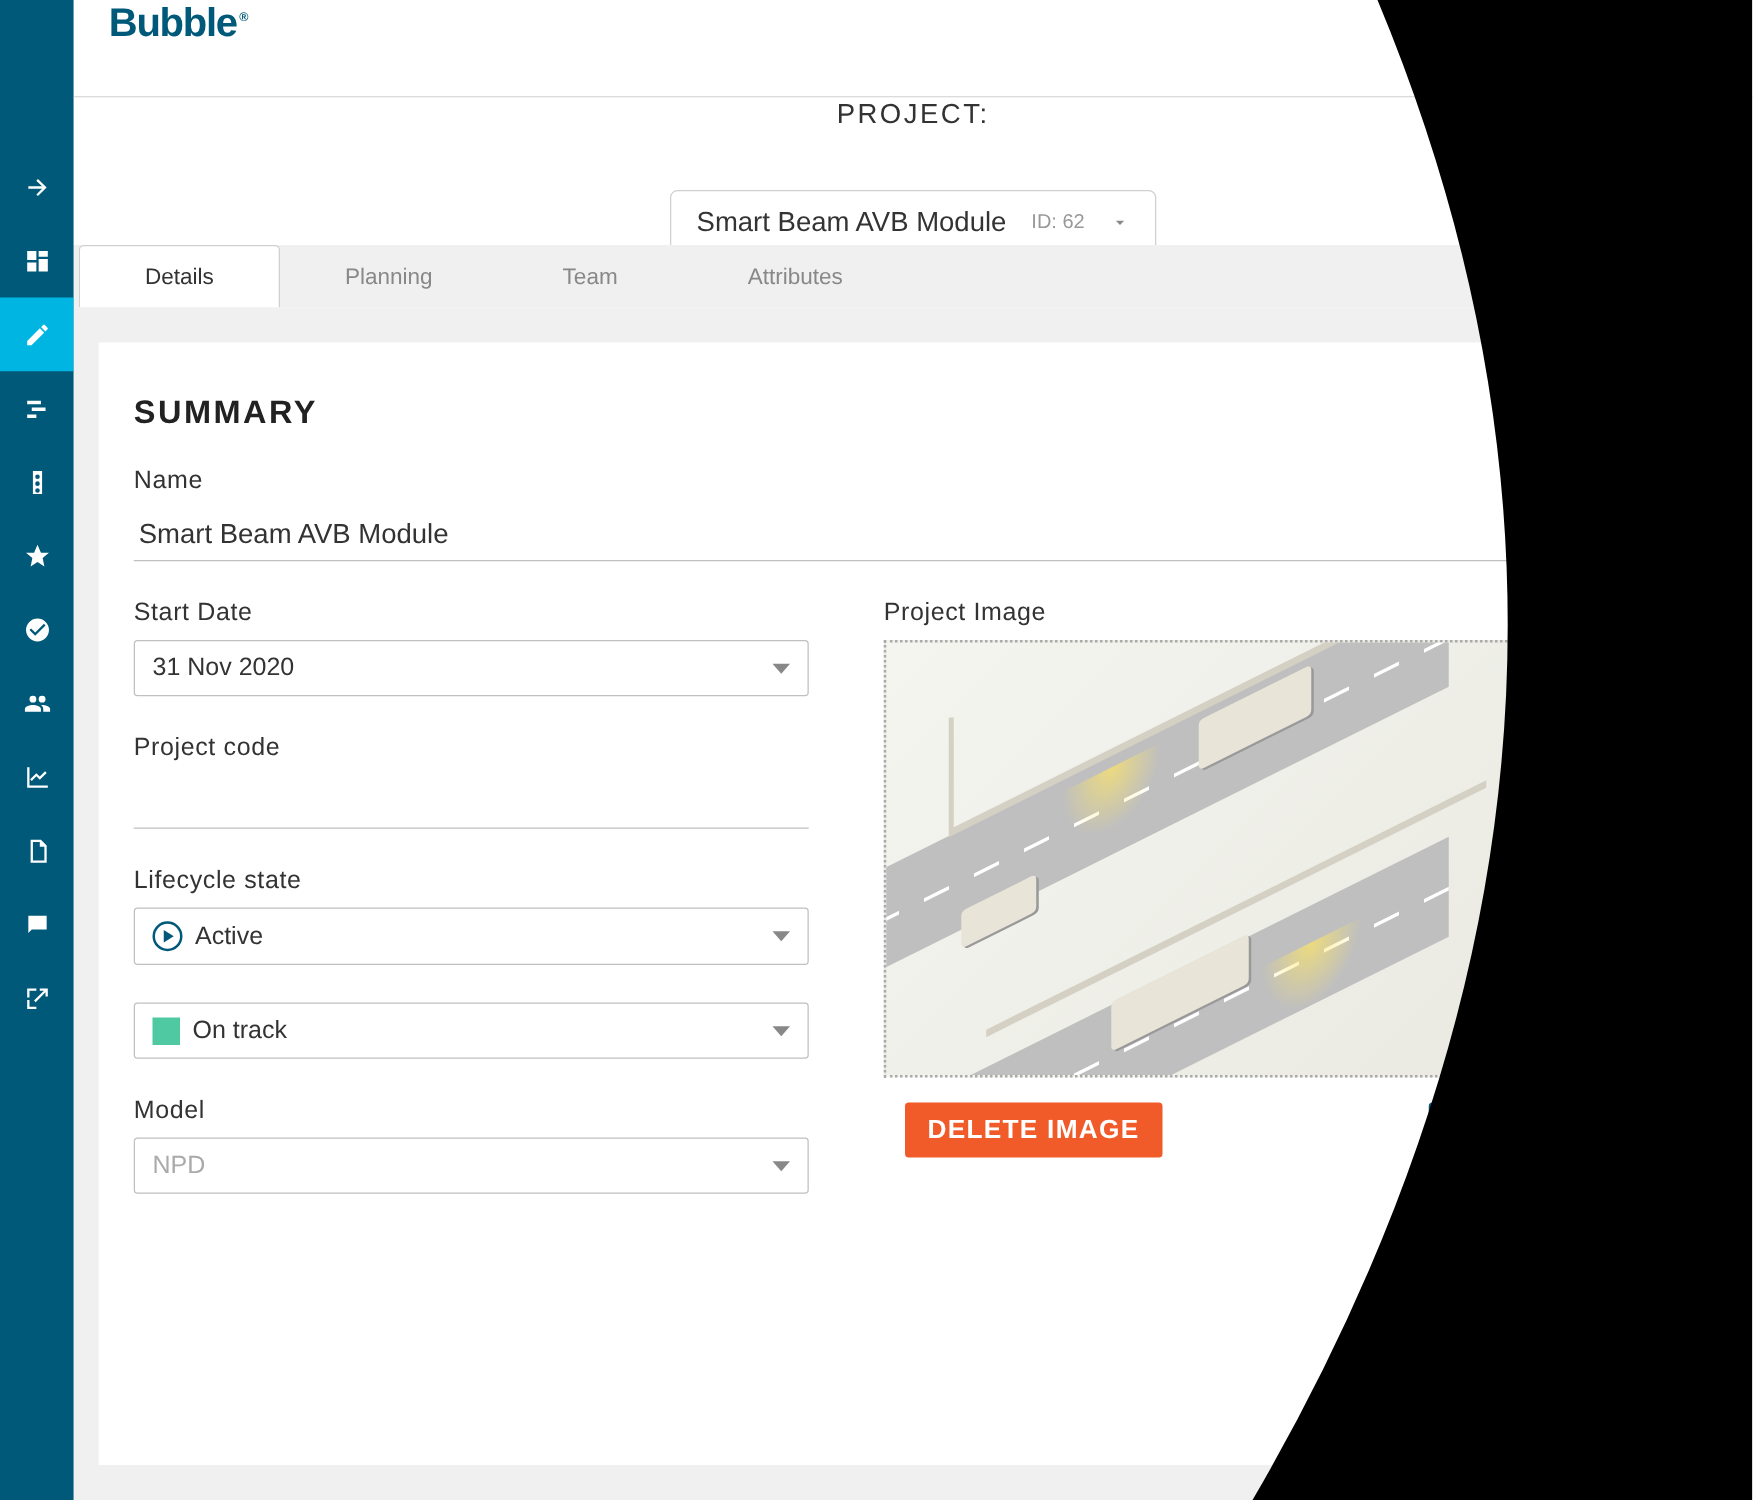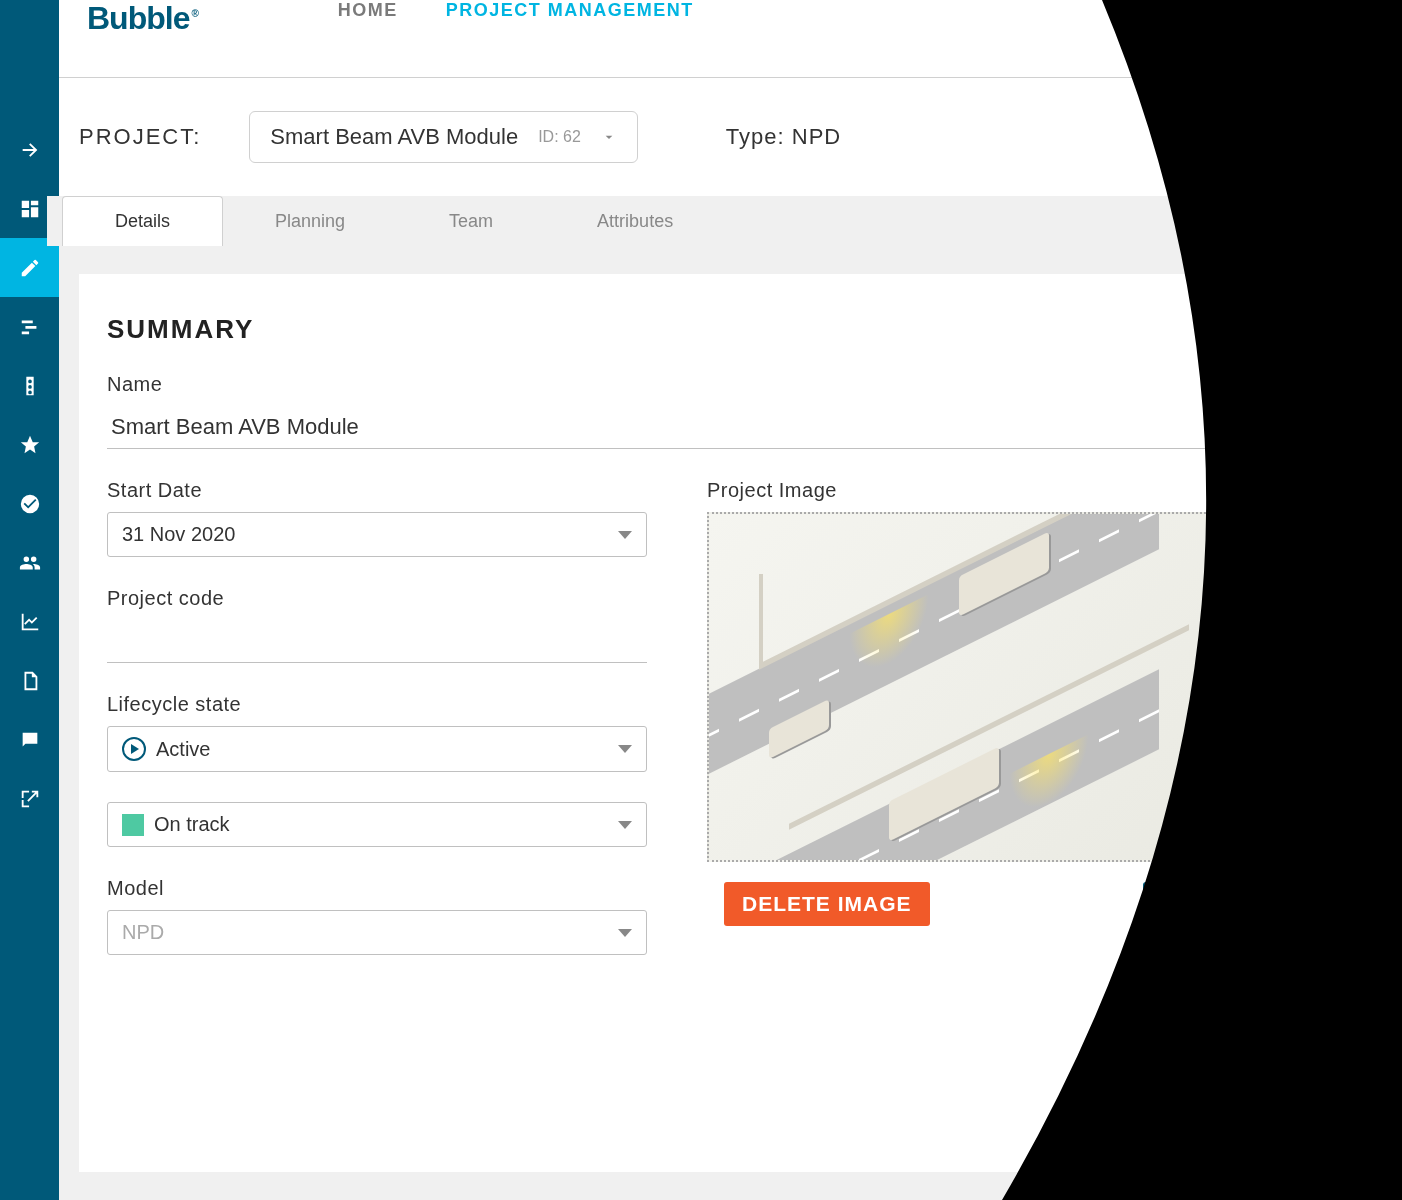--- a/index.html
+++ b/index.html
@@ -16,30 +16,30 @@
 .logo { font-size: 32px; font-weight: 700; color: #005979; letter-spacing: -1px; }
 .logo::after { content: '®'; font-size: 10px; vertical-align: super; margin-left: 2px; }
 .nav { display: flex; gap: 48px; margin-left: 140px; }
 .nav-item { font-size: 18px; font-weight: 600; letter-spacing: 1.5px; color: #7a7a7a; cursor: pointer; }
 .nav-item.active { color: #00b5e2; }
 .user-area { margin-left: auto; display: flex; align-items: center; gap: 16px; }
 .avatar { width: 46px; height: 46px; border-radius: 50%; background: linear-gradient(135deg, #c9a574, #8b6f47); border: 2px solid #e0e0e0; }
 .user-name { font-size: 18px; color: #555; }
 
 
-.project-header { position: absolute; left: 59px; top: 78px; right: 0; height: 118px; background: #fff; display: flex; align-items: center; padding: 0 20px; gap: 48px; }
+.project-header { position: absolute; left: 59px; top: 78px; right: 0; height: 118px; background: #fff; display: flex; align-items: center; padding: 0 36px; gap: 48px; flex-direction: column; }
 .project-label { font-size: 22px; letter-spacing: 2px; color: #333; }
 .project-select { display: flex; align-items: center; border: 1px solid #d0d0d0; border-radius: 6px; padding: 12px 20px; gap: 20px; cursor: pointer; }
 .project-name { font-size: 22px; color: #333; }
 .project-id { font-size: 16px; color: #999; }
 .chevron { width: 16px; height: 16px; }
 .project-type { font-size: 22px; color: #333; margin-left: 40px; letter-spacing: 1px; }
 
 
-.tabs-bar { position: absolute; left: 47px; top: 196px; right: 0; height: 50px; background: #f0f0f0; display: flex; align-items: flex-end; padding-left: 15px; }
+.tabs-bar { position: absolute; left: 59px; top: 196px; right: 0; height: 50px; background: #f0f0f0; display: flex; align-items: flex-end; padding-left: 4px; }
 .tab { padding: 14px 52px; font-size: 18px; color: #888; cursor: pointer; background: transparent; border: none; }
 .tab.active { background: #fff; color: #333; border: 1px solid #d0d0d0; border-bottom: none; border-radius: 4px 4px 0 0; }
 
 
 .content { position: absolute; left: 59px; top: 246px; right: 0; bottom: 0; background: #f0f0f0; padding: 28px 20px; }
 .panel { background: #fff; padding: 40px 28px; height: 100%; }
 .summary-title { font-size: 26px; font-weight: 600; letter-spacing: 2px; color: #222; margin-bottom: 28px; }
 .form-row { display: flex; gap: 60px; }
 .form-col { flex: 1; max-width: 540px; }
 .form-col-right { flex: 1; }
@@ -135,24 +135,20 @@
   </div>
   <div class="sidebar-item">
     <svg viewBox="0 0 24 24">
         <path d="M5 5h6V3H3v8h2V5zm9-2v2h3.6L9 13.6 10.4 15 19 6.4V10h2V3h-7zM5 19v-6H3v8h8v-2H5z"></path>
       </svg>
   </div>
 </div>
 
 <div class="header">
   <div class="logo">Bubble</div>
-  <div class="nav">
-    <div class="nav-item">HOME</div>
-    <div class="nav-item active">PROJECT MANAGEMENT</div>
-  </div>
   <div class="user-area">
     <div class="avatar"></div>
     <div class="user-name">Kate Le</div>
   </div>
 </div>
 
 <div class="project-header">
   <div class="project-label">PROJECT:</div>
   <div class="project-select">
     <span class="project-name">Smart Beam AVB Module</span>

